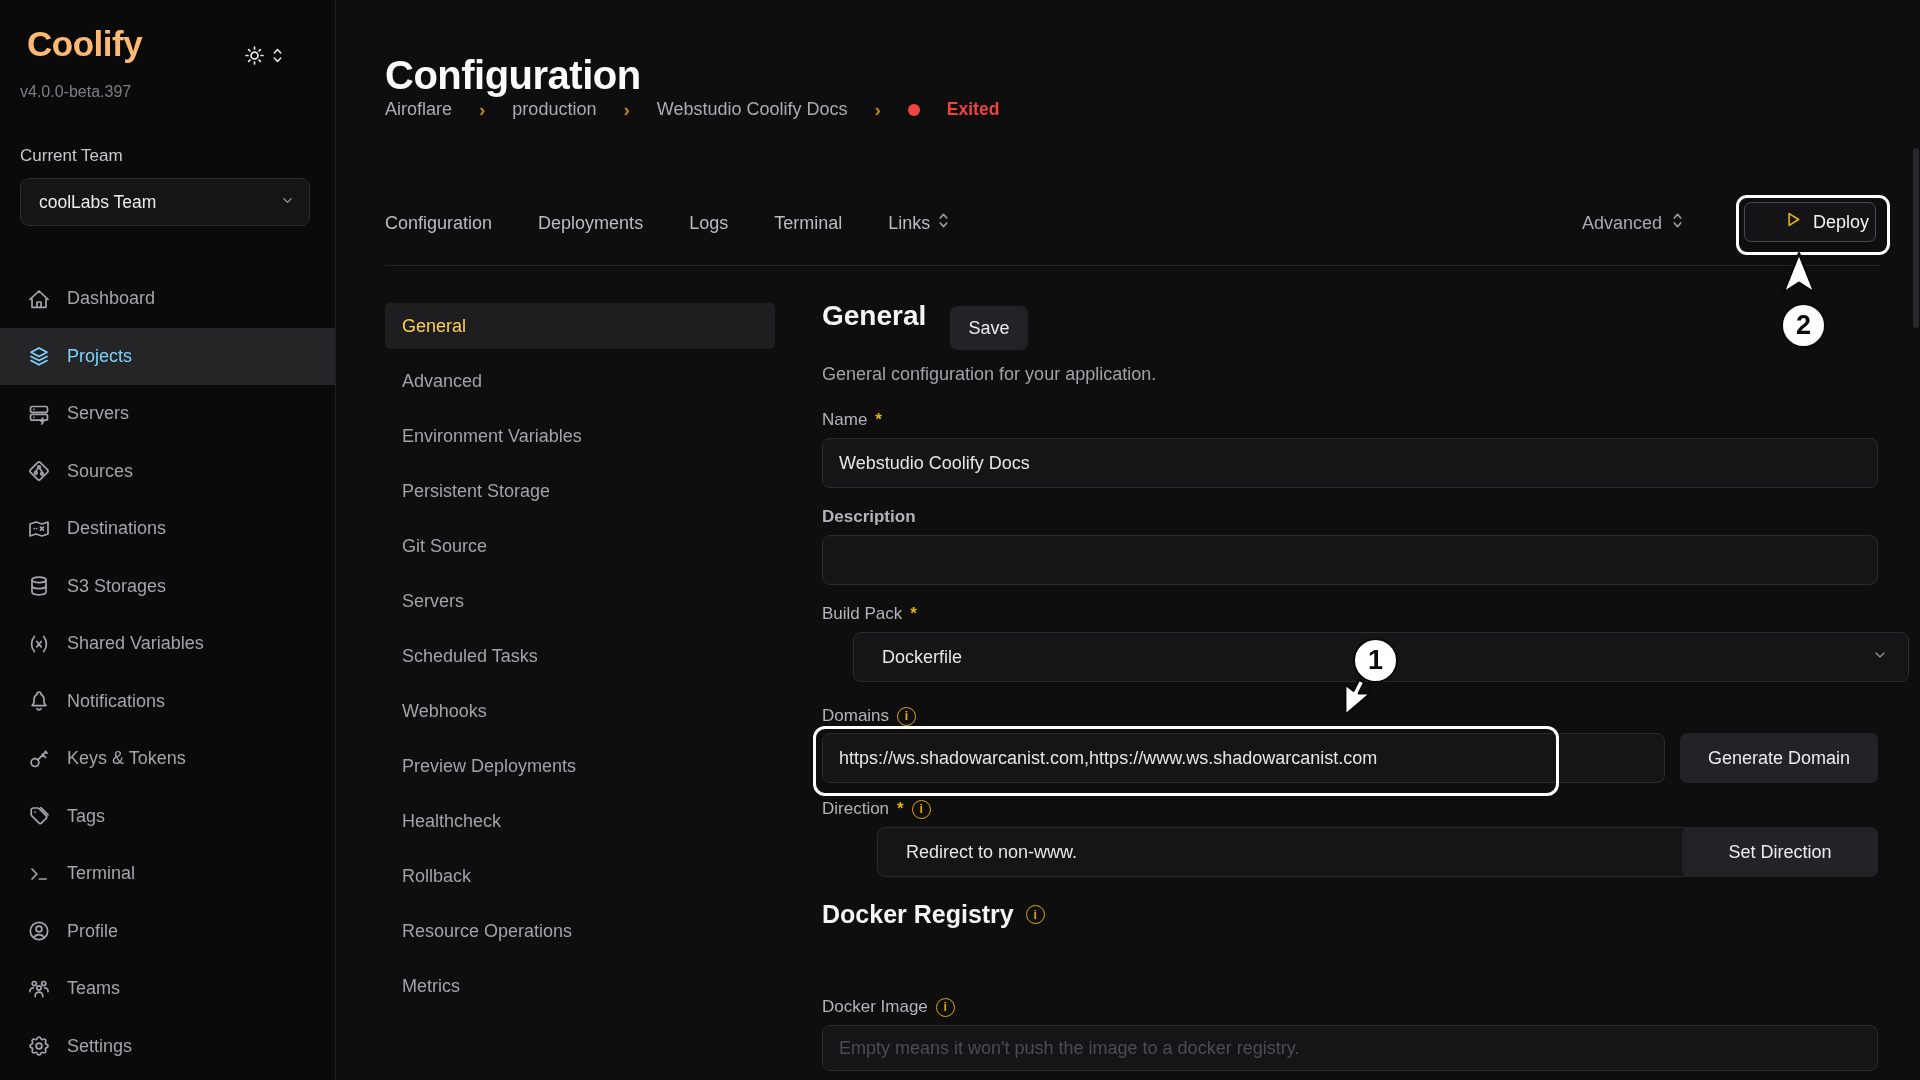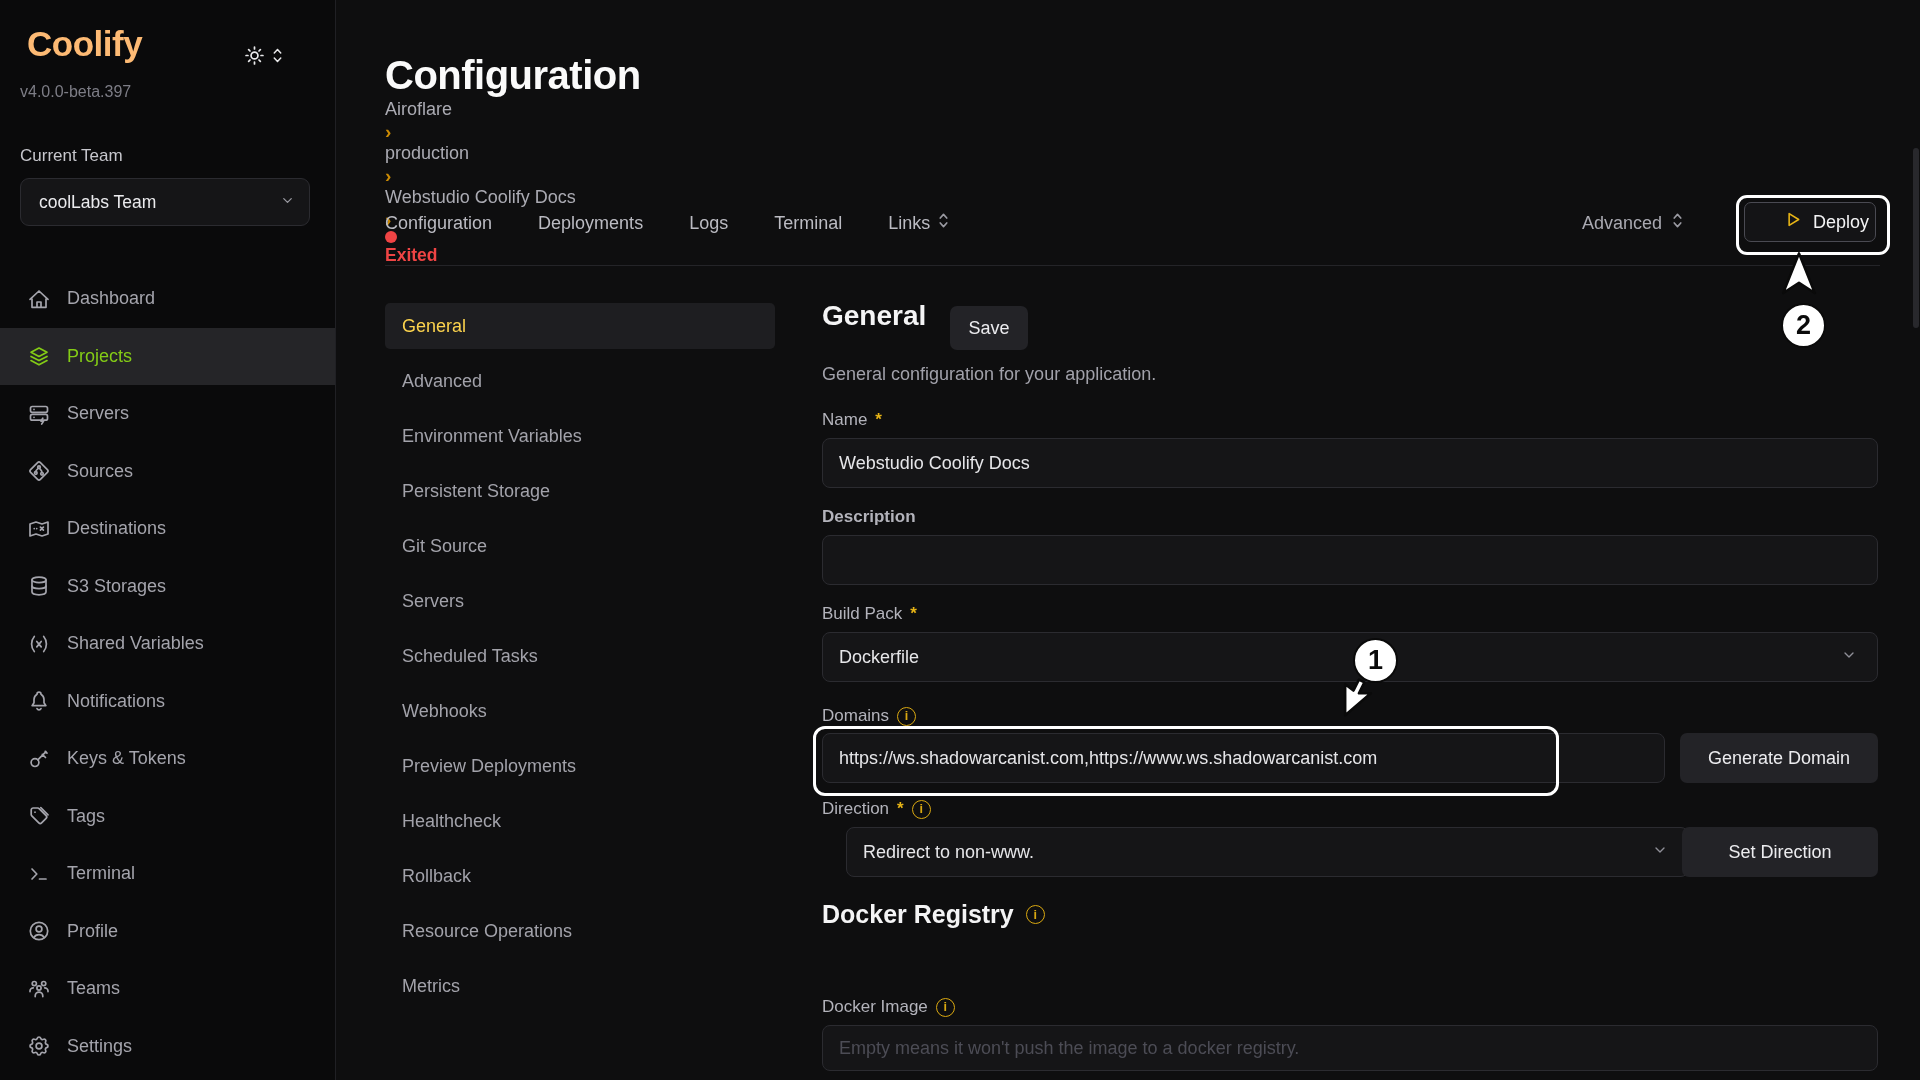--- a/index.html
+++ b/index.html
@@ -11,26 +11,26 @@
   .theme-toggle{position:absolute;left:243px;top:44px;display:flex;align-items:center;gap:5px;color:#e8e8ea;}
   .theme-toggle svg{stroke:#e8e8ea;fill:none;stroke-width:1.8;stroke-linecap:round;stroke-linejoin:round;}
   .version{position:absolute;left:20px;top:83px;font-size:16px;color:#7d7d86;}
   .team-label{position:absolute;left:20px;top:146px;font-size:17px;color:#c7c7cd;}
   .team-select{position:absolute;left:20px;top:178px;width:290px;height:48px;background:#151517;border:1px solid #2b2b30;
                border-radius:9px;display:flex;align-items:center;justify-content:space-between;padding:0 14px 0 18px;
                font-size:17.5px;color:#ebebee;cursor:pointer;box-sizing:border-box;}
   .team-select svg{stroke:#9a9aa2;fill:none;stroke-width:2;stroke-linecap:round;stroke-linejoin:round;}
   .side-nav{position:absolute;left:0;top:270px;width:335px;}
   .nav-item{display:flex;align-items:center;gap:16px;height:57.5px;padding-left:27px;color:#a4a4ac;font-size:18px;cursor:pointer;}
-  .nav-item.active{background:#252528;color:#84cc16;text-align:center;}
+  .nav-item.active{background:#252528;color:#7dd3fc;text-align:center;}
   .nav-icon{width:24px;height:24px;display:flex;align-items:center;justify-content:center;flex:none;}
   .nav-icon svg{width:24px;height:24px;stroke:currentColor;fill:none;stroke-width:1.7;stroke-linecap:round;stroke-linejoin:round;}
   
   .page-title{position:absolute;left:385px;top:26px;font-size:40px;font-weight:700;color:#fafafa;letter-spacing:-0.5px;}
-  .breadcrumb{position:absolute;left:385px;top:99px;display:flex;align-items:flex-start;gap:2px;font-size:18px;color:#ababb3;flex-direction:column;}
+  .breadcrumb{position:absolute;left:385px;top:99px;display:flex;align-items:center;gap:27px;font-size:18px;color:#ababb3;}
   .bc-item{cursor:pointer;}
   .bc-sep{color:#ca8a04;font-weight:700;font-size:19px;line-height:1;}
   .status-dot{width:12px;height:12px;border-radius:50%;background:#ef4444;}
   .status-text{color:#ef4444;font-weight:700;font-size:17.5px;}
   
   .tabs{position:absolute;left:385px;top:211px;display:flex;align-items:center;gap:46px;font-size:18px;color:#bbbbc2;}
   .tab{display:flex;align-items:center;gap:7px;cursor:pointer;}
   .tab svg,.advanced svg{stroke:#9a9aa2;fill:none;stroke-width:2;stroke-linecap:round;stroke-linejoin:round;}
   .advanced{position:absolute;left:1582px;top:211px;display:flex;align-items:center;gap:9px;font-size:18px;color:#a9a9b1;cursor:pointer;}
   .deploy-btn{position:absolute;left:1744px;top:202px;width:132px;height:40px;background:#141416;border:1px solid #4a4a52;
@@ -47,21 +47,21 @@
             color:#ececef;font-size:18px;cursor:pointer;font-family:inherit;}
   .sec-desc{position:absolute;left:822px;top:364px;font-size:18px;color:#a1a1aa;}
   .f-label{position:absolute;font-size:17px;color:#b3b3bb;display:flex;align-items:center;gap:8px;}
   .req{color:#e7b416;font-weight:700;}
   .info{width:19px;height:19px;border:1.6px solid #d9a811;border-radius:50%;display:inline-flex;align-items:center;justify-content:center;
         color:#d9a811;font-size:12.5px;font-weight:700;box-sizing:border-box;}
   .txt,.select{position:absolute;background:#151517;border:1px solid #2b2b30;border-radius:8px;box-sizing:border-box;
         font-size:18px;color:#e6e6e9;font-family:inherit;}
   .txt{padding:0 16px;outline:none;}
   .txt::placeholder{color:#4c4c55;}
-  .select{display:flex;align-items:center;justify-content:space-between;padding:0 20px 0 16px;cursor:pointer;}
+  .select{display:flex;align-items:center;justify-content:space-between;padding:0 20px 0 28px;cursor:pointer;margin-left:31px;}
   .select svg{stroke:#8f8f98;fill:none;stroke-width:2;stroke-linecap:round;stroke-linejoin:round;}
   .gray-btn{position:absolute;background:#232327;border:none;border-radius:7px;color:#ececef;font-size:18px;cursor:pointer;font-family:inherit;}
   .h2-row{position:absolute;display:flex;align-items:center;gap:12px;}
   .h2-row .t{font-size:25px;font-weight:700;color:#f4f4f5;}
   
   .ring{position:absolute;border:3.5px solid #ffffff;border-radius:12px;pointer-events:none;}
   .badge{position:absolute;width:45px;height:45px;border-radius:50%;background:#ffffff;border:2px solid #0a0a0a;
          display:flex;align-items:center;justify-content:center;color:#0a0a0a;font-size:27px;font-weight:700;box-sizing:border-box;}
   .annot-svg{position:absolute;pointer-events:none;}
   .scroll-thumb{position:absolute;right:1px;top:148px;width:6px;height:180px;background:#28282c;border-radius:3px;}

